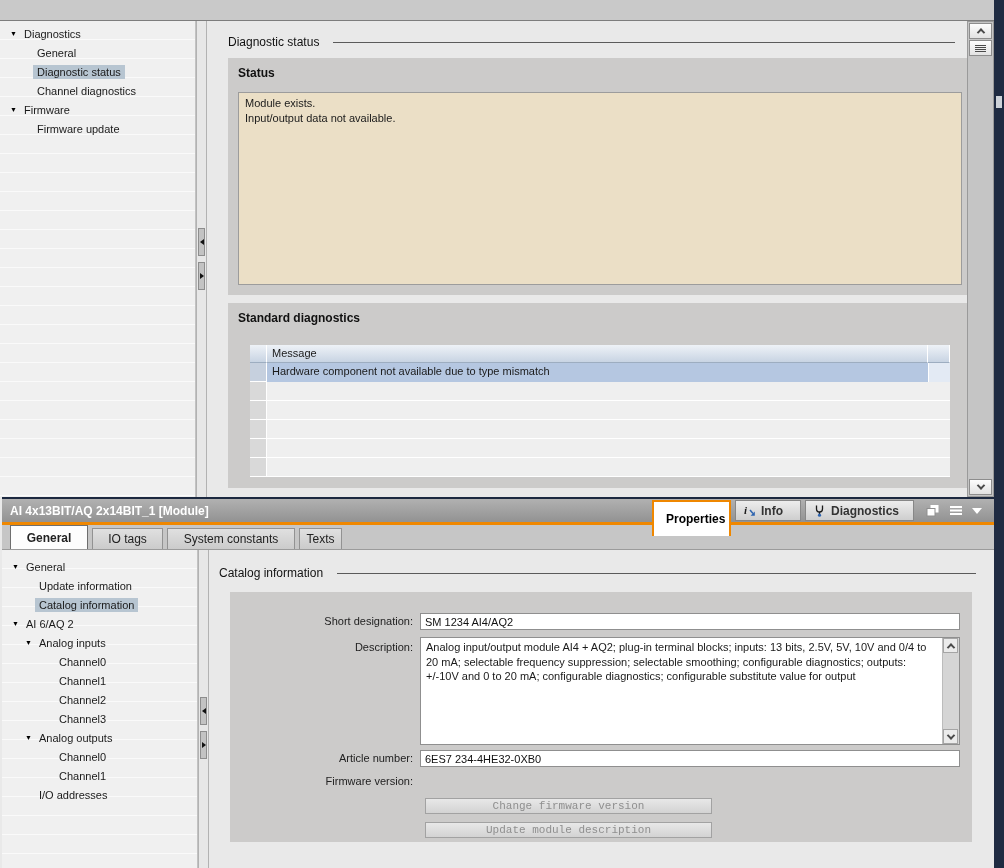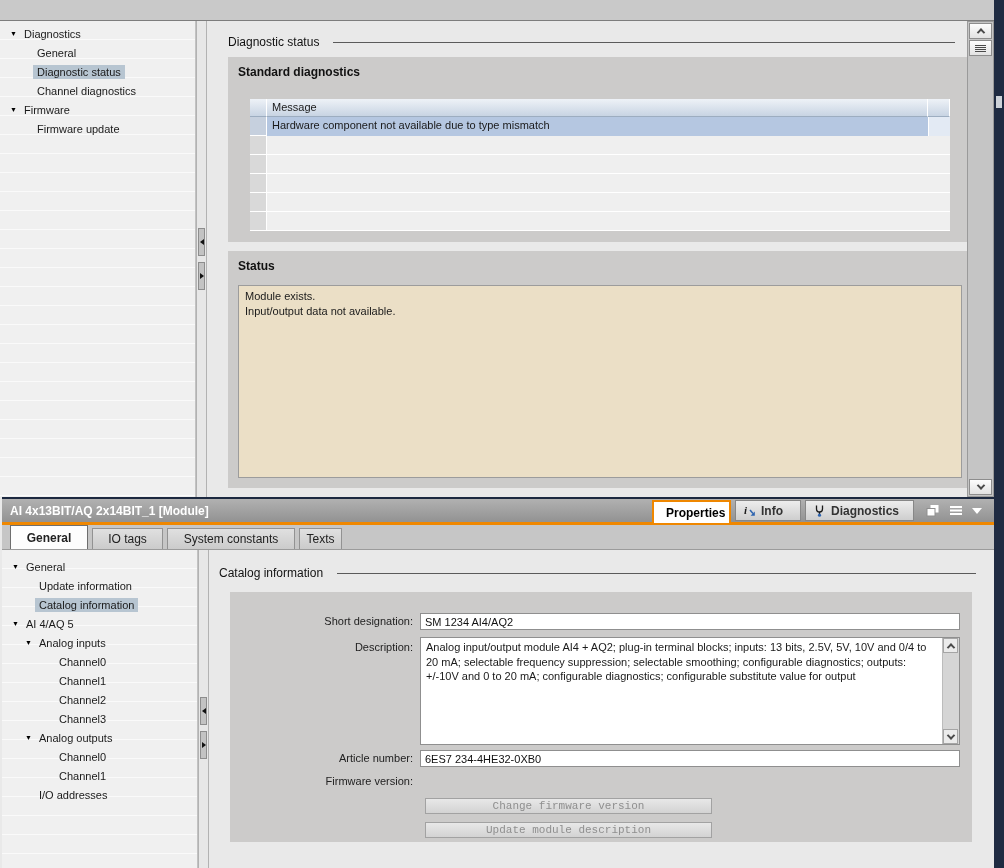--- a/index.html
+++ b/index.html
@@ -68,21 +68,21 @@
   .lines i{display:block;width:11px;height:1px;background:#4a4a4a;margin:1px 0;}
 
   
   .props{position:absolute;left:2px;top:497px;width:994px;height:371px;box-sizing:border-box;
          border-top:2px solid #1c2940;background:#e9e9e9;}
   .titlebar{position:relative;height:23px;background:linear-gradient(#b1b1b1,#929292);color:#fff;
             font-weight:bold;font-size:12px;display:flex;align-items:center;padding-left:8px;box-sizing:border-box;}
   .vt{position:absolute;top:1px;height:21px;display:flex;align-items:center;gap:5px;font-size:12px;
       box-sizing:border-box;padding:0 7px;color:#333;font-weight:bold;cursor:default;
       background:linear-gradient(#ededed,#cecece);border:1px solid #878787;}
-  .vt.on{height:23px;background:#fff;border:2px solid #ef8700;border-bottom:none;color:#000;}
+  .vt.on{height:36px;background:#fff;border:2px solid #ef8700;border-bottom:none;color:#000;}
   #vt-props{left:650px;width:79px;} #vt-info{left:733px;width:66px;} #vt-diag{left:803px;width:109px;}
   .wicons{position:absolute;right:14px;top:0;height:23px;display:flex;align-items:center;gap:9px;}
   .caret-dn{width:0;height:0;border-left:5px solid transparent;border-right:5px solid transparent;border-top:6px solid #fff;}
   .orange-line{height:3px;background:#ef8700;}
 
   .tabrow{height:25px;background:#c6c6c6;border-bottom:1px solid #9b9b9b;box-sizing:border-box;
           display:flex;align-items:flex-end;padding-left:8px;gap:4px;}
   .tab{height:21px;box-sizing:border-box;border:1px solid #929292;border-bottom:none;
        background:linear-gradient(#e0e0e0,#cbcbcb);display:flex;align-items:center;justify-content:center;
        font-size:12px;color:#222;cursor:default;}
@@ -154,20 +154,28 @@
         </div>
       <div class="grip" style="top:241px">
           <span class="tri-r"></span>
         </div>
     </div>
 
     <div class="main-top">
       <div class="pane-title">
         <span>Diagnostic status</span>
         <span class="rule"></span>
+      </div>
+
+      <div class="groupbox" id="status-box">
+        <div class="group-heading">Status</div>
+        <div class="status-area">
+          <div>Module exists.</div>
+          <div>Input/output data not available.</div>
+        </div>
       </div>
 
       <div class="groupbox" id="stddiag-box">
         <div class="group-heading">Standard diagnostics</div>
         <div class="diag-table">
           <div class="tr th-row">
             <div class="c-gut"></div>
             <div class="c-msg">Message</div>
             <div class="c-end"></div>
           </div>
@@ -196,28 +204,20 @@
               <div class="c-msg"></div>
               <div class="c-end"></div>
             </div>
           <div class="tr row-empty">
               <div class="c-gut"></div>
               <div class="c-msg"></div>
               <div class="c-end"></div>
             </div>
         </div>
       </div>
-
-      <div class="groupbox" id="status-box">
-        <div class="group-heading">Status</div>
-        <div class="status-area">
-          <div>Module exists.</div>
-          <div>Input/output data not available.</div>
-        </div>
-      </div>
     </div>
 
     <div class="vscroll">
       <div class="sb-btn" style="top:1px">
           <span class="chv up"></span>
         </div>
       <div class="sb-btn lines" style="top:18px">
           <span>
             <i></i>
             <i></i>
@@ -301,21 +301,21 @@
         <div class="tree-item lvl1">
           <span class="tri"></span>
           <span class="lbl">Update information</span>
         </div>
         <div class="tree-item lvl1 sel">
           <span class="tri"></span>
           <span class="lbl">Catalog information</span>
         </div>
         <div class="tree-item lvl0">
           <span class="tri">▼</span>
-          <span class="lbl">AI 4/AQ 5</span>
+          <span class="lbl">AI 6/AQ 2</span>
         </div>
         <div class="tree-item lvl1">
           <span class="tri">▼</span>
           <span class="lbl">Analog inputs</span>
         </div>
         <div class="tree-item lvl2">
           <span class="tri"></span>
           <span class="lbl">Channel0</span>
         </div>
         <div class="tree-item lvl2">

